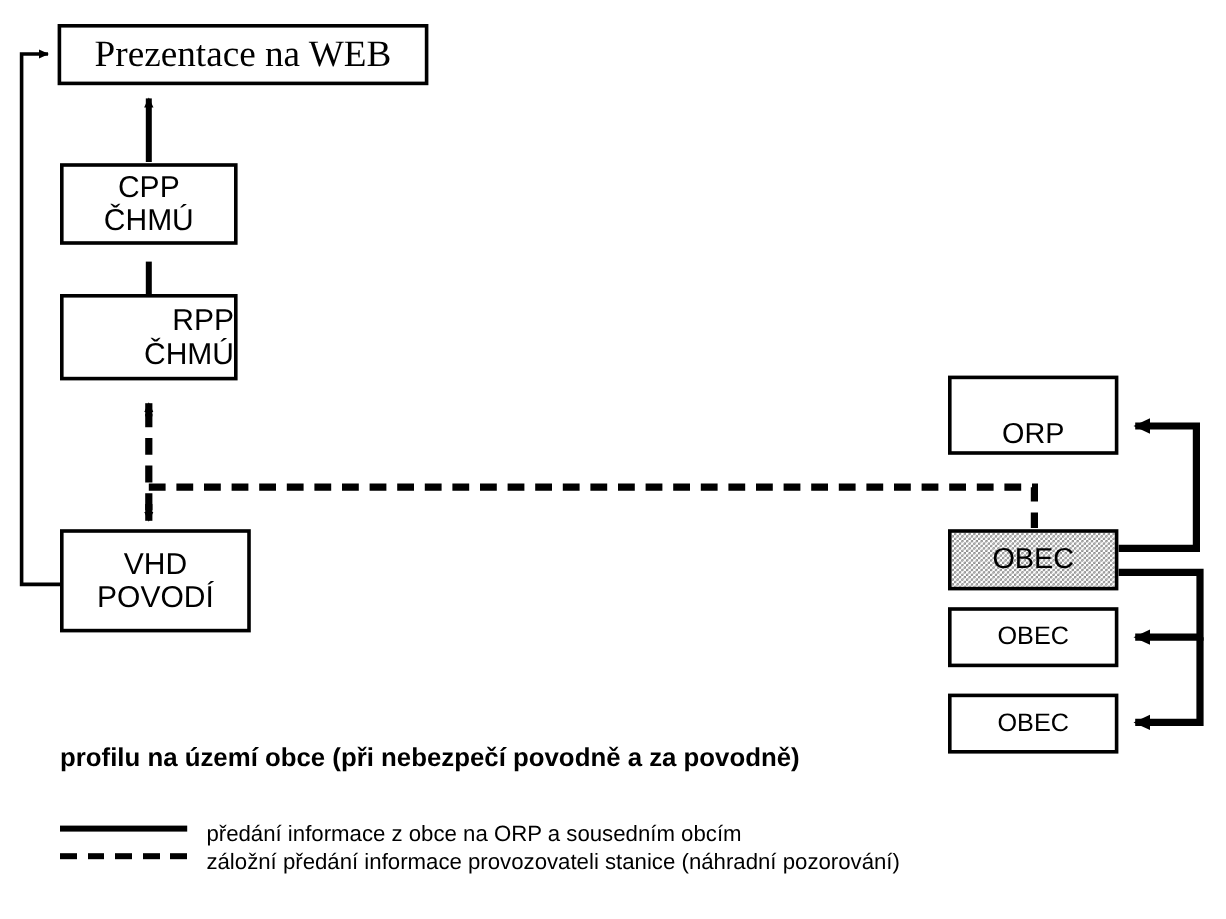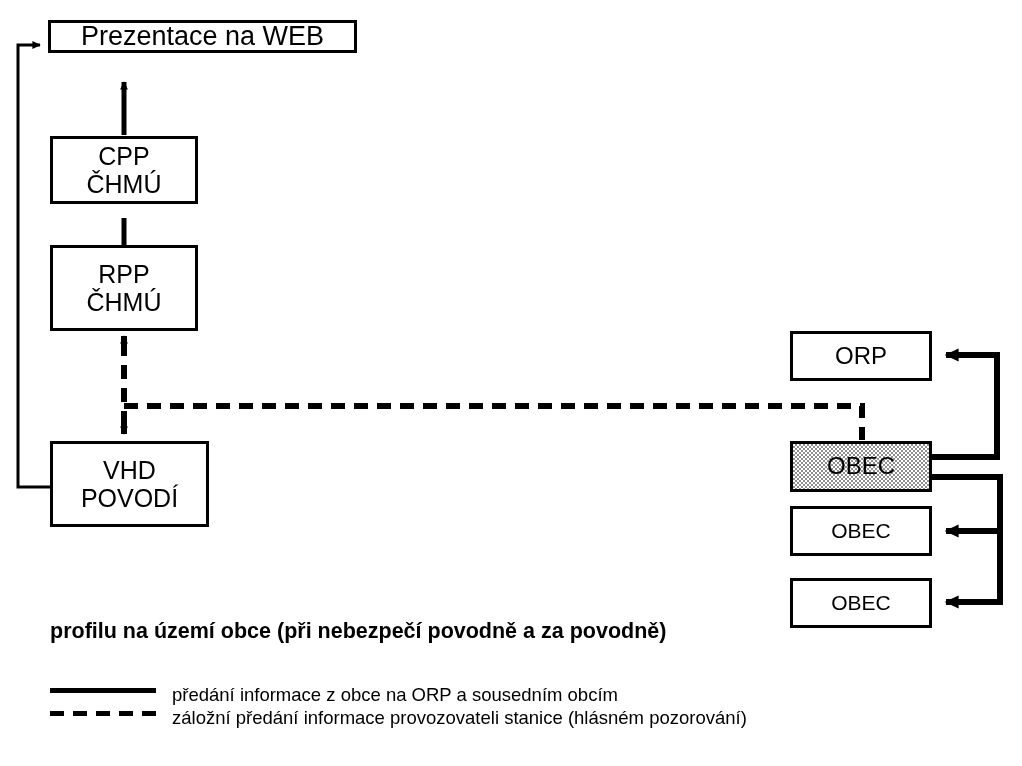--- a/index.html
+++ b/index.html
@@ -48,25 +48,25 @@
     background-image:
       linear-gradient(45deg, #8f8f8f 25%, transparent 25%, transparent 75%, #8f8f8f 75%),
       linear-gradient(45deg, #8f8f8f 25%, transparent 25%, transparent 75%, #8f8f8f 75%);
     background-size: 4px 4px;
     background-position: 0 0, 2px 2px;
   }
   .node.shaded .node-label {
     background: transparent;
   }
 
-  #node-web      { left: 48px;  top: 20px;  width: 309px; height: 33px; font-size: 27px; }
+  #node-web      { left: 48px;  top: 20px;  width: 309px; height: 51px; font-size: 31px; font-family: Liberation Serif, serif; }
   #node-cpp      { left: 50px;  top: 136px; width: 148px; height: 68px; font-size: 25px; }
-  #node-rpp      { left: 50px;  top: 245px; width: 148px; height: 86px; font-size: 25px; }
+  #node-rpp      { left: 50px;  top: 245px; width: 148px; height: 72px; font-size: 25px; align-items: flex-end; }
   #node-vhd      { left: 50px;  top: 441px; width: 159px; height: 86px; font-size: 25px; }
-  #node-orp      { left: 790px; top: 331px; width: 142px; height: 50px; font-size: 24px; }
+  #node-orp      { left: 790px; top: 313px; width: 142px; height: 66px; font-size: 24px; justify-content: flex-end; }
   #node-obec-1   { left: 790px; top: 441px; width: 142px; height: 51px; font-size: 24px; }
   #node-obec-2   { left: 790px; top: 506px; width: 142px; height: 50px; font-size: 21px; }
   #node-obec-3   { left: 790px; top: 578px; width: 142px; height: 50px; font-size: 21px; }
 
   #caption {
     position: absolute;
     left: 50px;
     top: 617px;
     width: 760px;
     font-size: 21.5px;
@@ -205,17 +205,17 @@
     <div class="legend-row">
       <span class="legend-swatch solid">
           <span class="bar"></span>
         </span>
       <span class="legend-text">předání informace z obce na ORP a sousedním obcím</span>
     </div>
     <div class="legend-row">
       <span class="legend-swatch dashed">
           <span class="bar"></span>
         </span>
-      <span class="legend-text">záložní předání informace provozovateli stanice (hlásném pozorování)</span>
+      <span class="legend-text">záložní předání informace provozovateli stanice (náhradní pozorování)</span>
     </div>
   </div>
 
 </div>
 
 </body></html>

